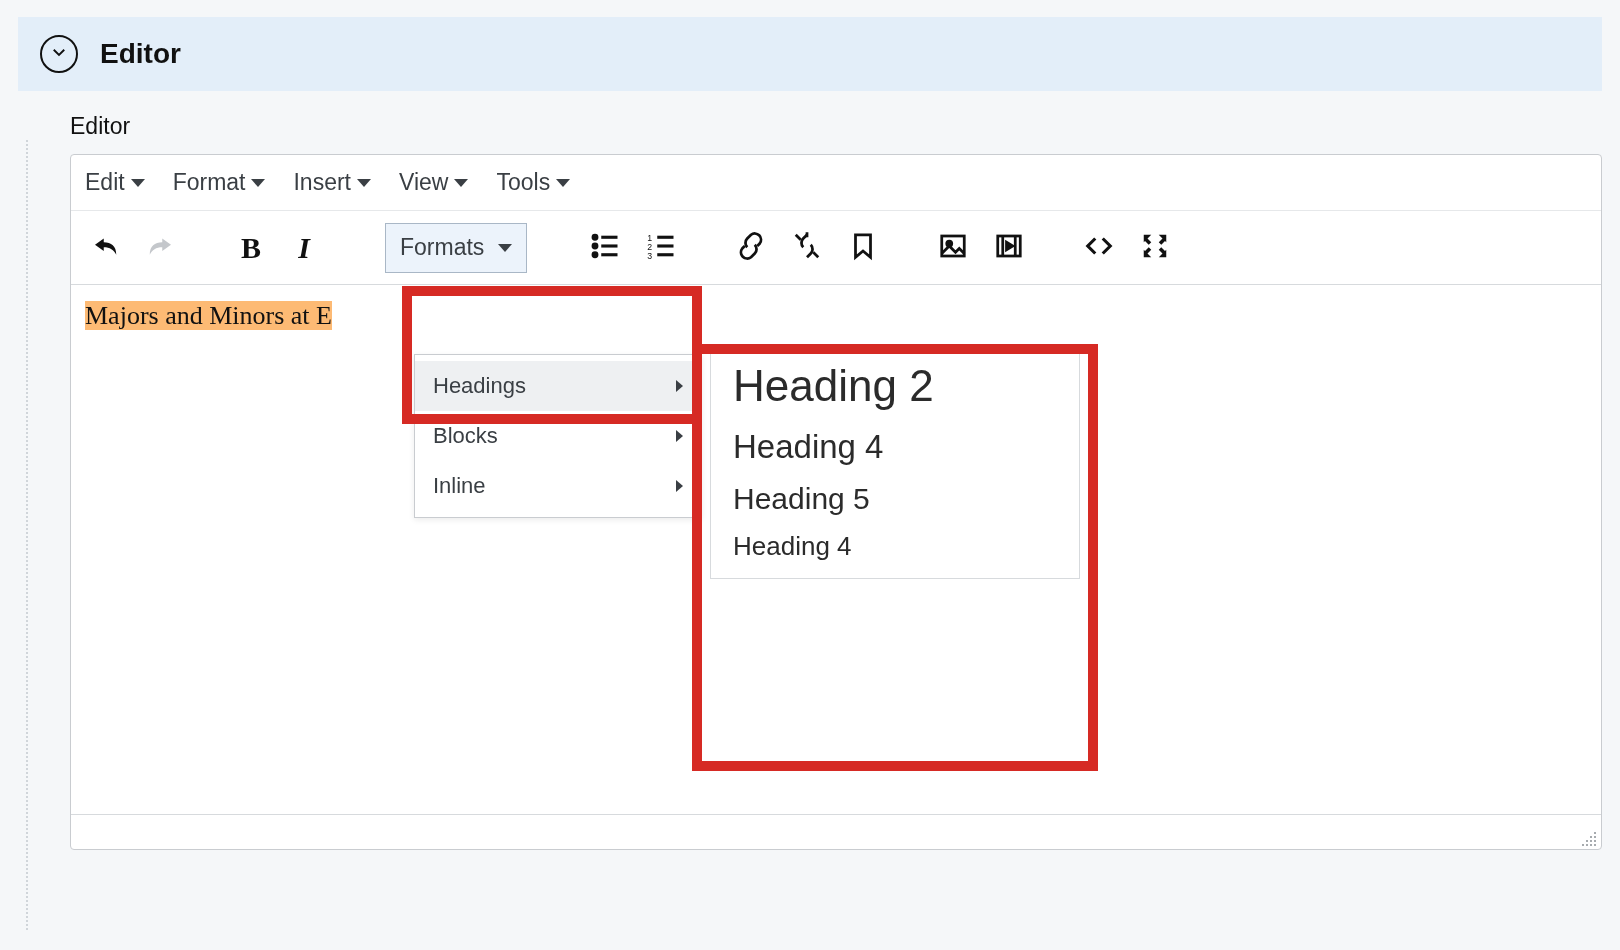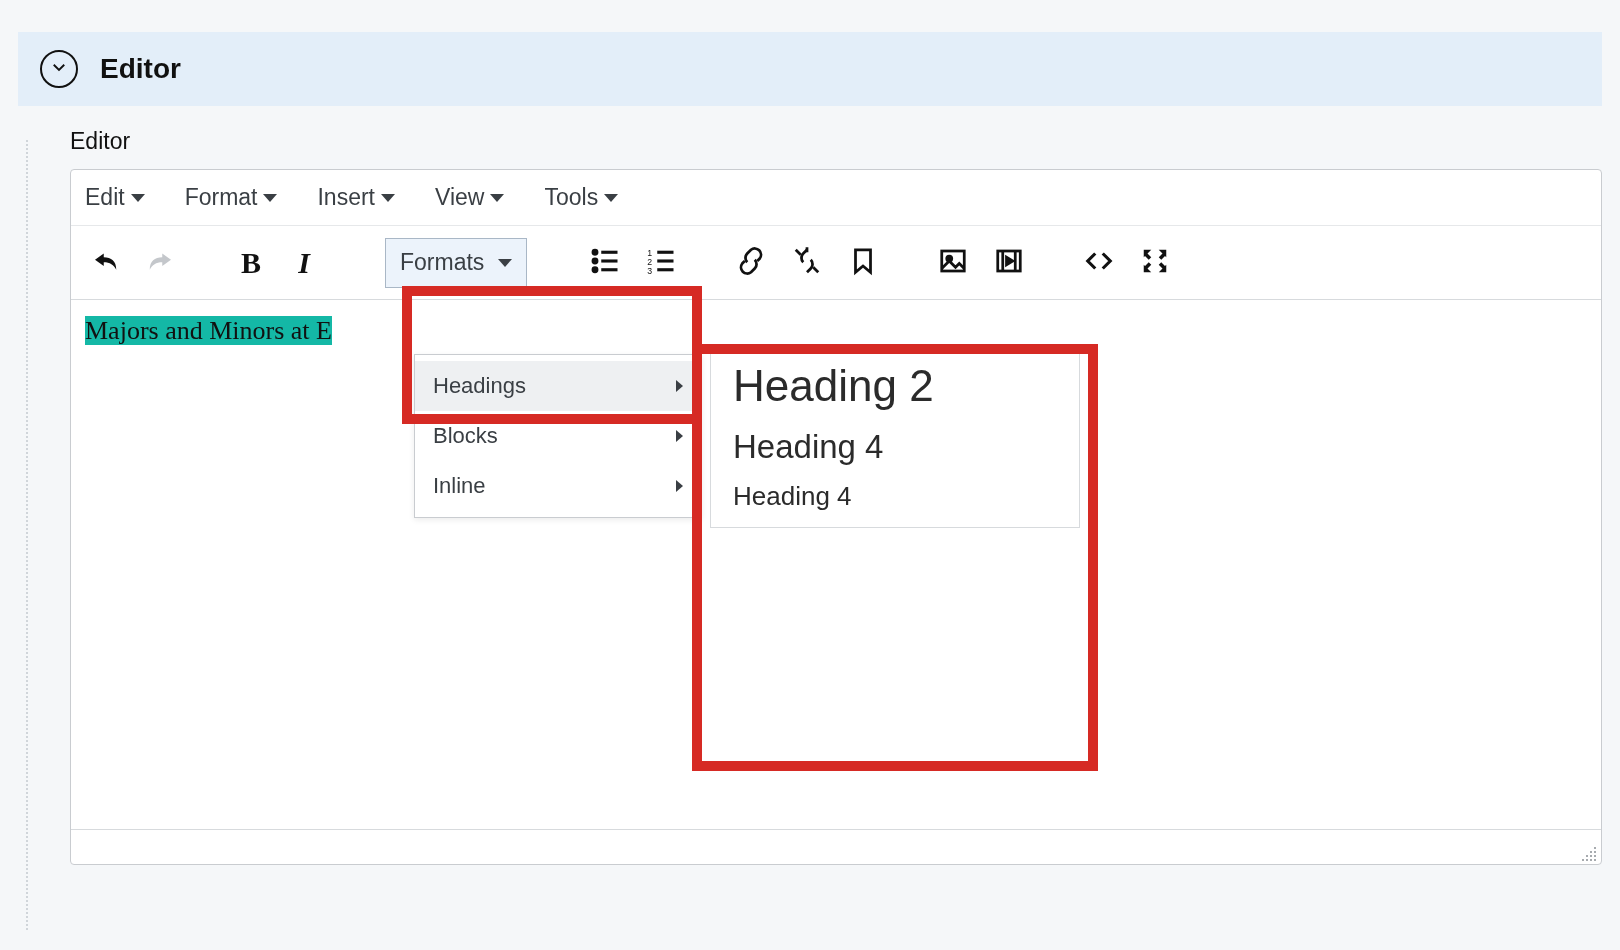--- a/index.html
+++ b/index.html
@@ -4,21 +4,21 @@
 <style>
   * { box-sizing: border-box; }
   html, body { margin:0; padding:0; }
   body {
     font-family: -apple-system, BlinkMacSystemFont, "Segoe UI", Helvetica, Arial, sans-serif;
     background:#f5f7f9;
     width:1620px;
     height:950px;
     position:relative;
   }
-  .page-inner { padding:32px 18px 0 18px; }
+  .page-inner { padding:17px 18px 0 18px; }
 
   
   .header-band {
     background:#e3eef9;
     display:flex;
     align-items:center;
     padding:18px 22px;
     margin-bottom:22px;
   }
   .collapse-toggle {
@@ -58,21 +58,21 @@
     background:#fff;
     border:1px solid #c9ccd0;
     border-radius:4px;
     position:relative;
   }
 
   
   .menubar {
     display:flex;
     align-items:center;
-    gap:40px;
+    gap:28px;
     padding:14px 14px;
     font-size:23px;
     color:#3a3f44;
     border-bottom:1px solid #e6e8ea;
   }
   .menubar-item {
     display:flex; align-items:center;
     cursor:pointer;
   }
   .menubar-item .caret-down {
@@ -127,21 +127,21 @@
     min-height:530px;
     padding:16px 14px;
     border-bottom:1px solid #d7dadd;
   }
   .content-text {
     font-family:"Times New Roman", Georgia, serif;
     font-size:26px;
     color:#111;
   }
   .selected-text {
-    background:#14b8a6;
+    background:#fdba74;
   }
 
   
   .status-bar {
     height:34px;
     position:relative;
   }
   .resize-grip {
     position:absolute; right:4px; bottom:2px;
     width:16px; height:16px;
@@ -439,17 +439,18 @@
   </div>
   <div class="mitem">
     <span>Inline</span>
     <span class="chev-right"></span>
   </div>
 </div>
 
 <div class="menu-lvl2">
   <div class="hitem h2">Heading 2</div>
   <div class="hitem h4">Heading 4</div>
+  <div class="hitem h5">Heading 5</div>
   <div class="hitem h6">Heading 4</div>
 </div>
 
 <div class="hl-1"></div>
 <div class="hl-2"></div>
 
 </body></html>

